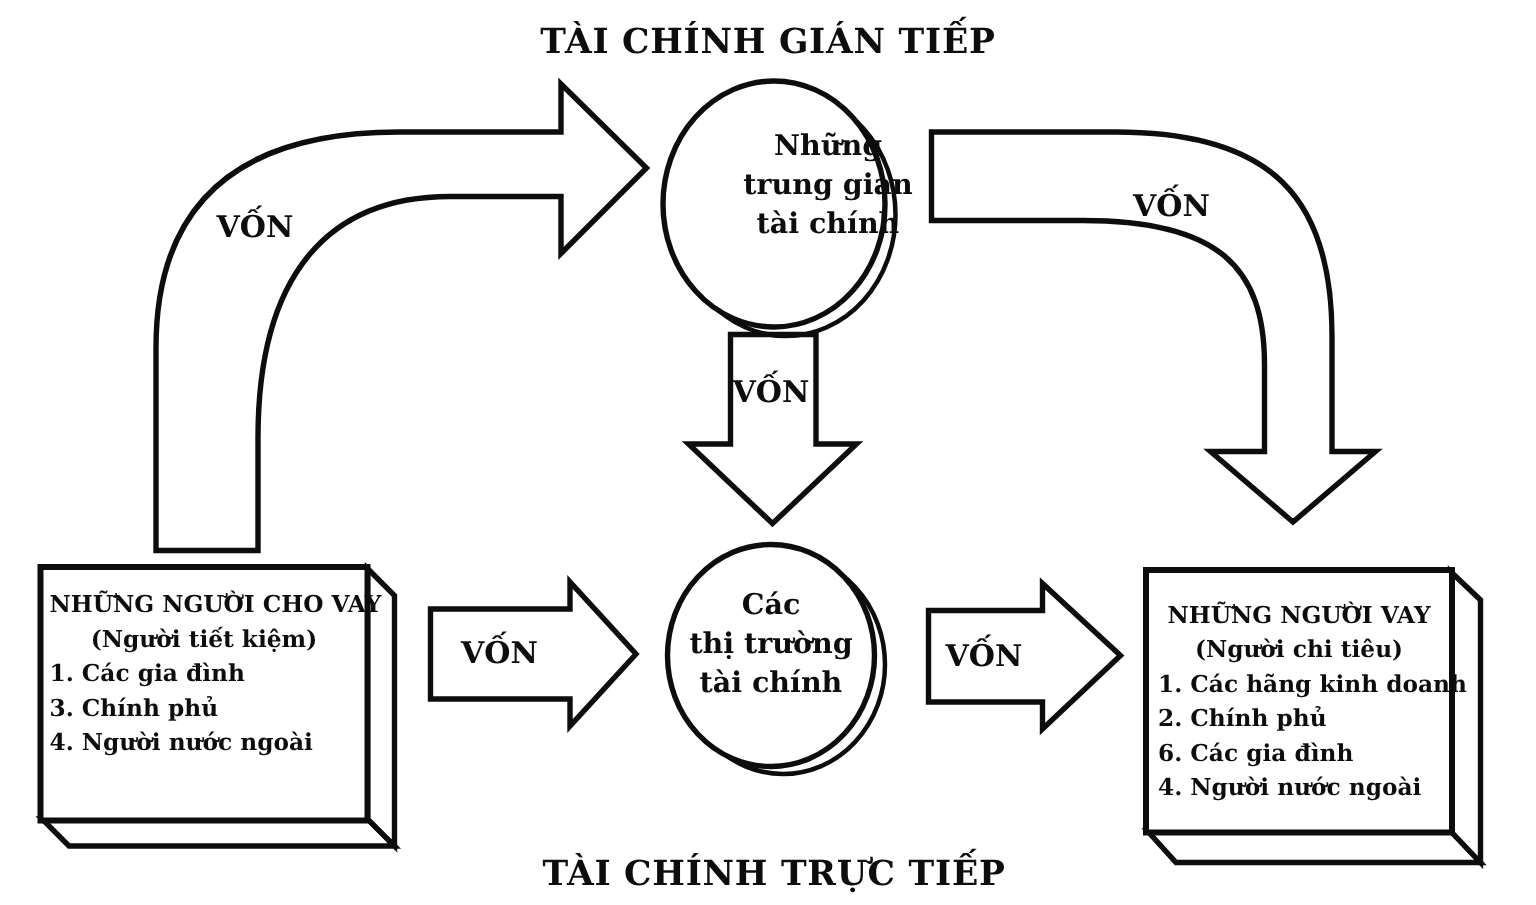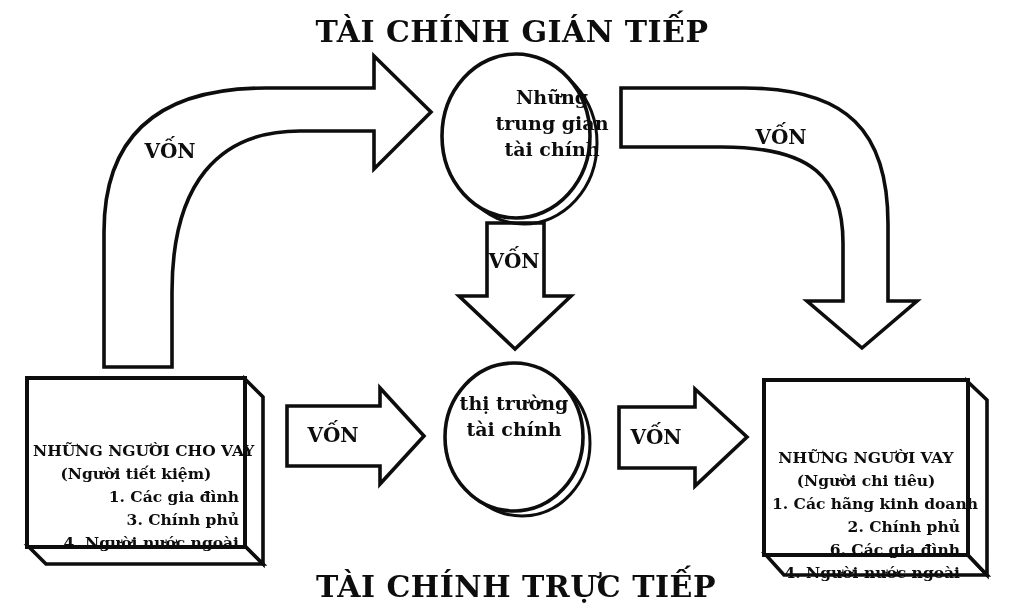--- a/index.html
+++ b/index.html
@@ -23,44 +23,43 @@
     width: 1024px;
     height: 603px;
   }
   .txt {
     position: absolute;
     font-weight: 700;
     color: #0d0d0d;
     white-space: nowrap;
   }
   .big-title {
-    font-size: 30px;
+    font-size: 23px;
     letter-spacing: 0.5px;
     text-align: center;
     transform: translateX(-50%);
   }
   .node-text {
     text-align: center;
     font-size: 19px;
     line-height: 26px;
     transform: translateX(-50%);
   }
   .von-label {
     width: 80px;
     text-align: center;
     font-size: 20px;
     line-height: 26px;
   }
   .box-text {
     font-size: 15.5px;
     line-height: 23px;
-    margin-top: 48px;
   }
   .box-text .ctr { text-align: center; }
-  .box-text .itm { text-align: right; }
+  .box-text .itm { text-align: left; }
 </style>
 </head>
 <body>
 
 <div class="stage">
 
   <svg class="shape-layer" viewBox="0 0 1024 603" xmlns="http://www.w3.org/2000/svg">
     <g stroke="#0d0d0d" stroke-linejoin="miter">
 
       <path fill="#ffffff" stroke-width="3.6" d="M 104,367 L 104,232 C 104,136 158,88 266,88 L 374,88 L 374,56 L 431,112 L 374,169 L 374,131 L 300,131 C 218,131 172,184 172,292 L 172,367 Z"></path>
@@ -93,20 +92,21 @@
 
   <div class="txt big-title" style="left:516px; top:521px;margin-top:48px;">TÀI CHÍNH TRỰC TIẾP</div>
 
   <div class="txt node-text" style="left:516px; top:84px;margin-left:36px;">
     <div>Những</div>
     <div>trung gian</div>
     <div>tài chính</div>
   </div>
 
   <div class="txt node-text" style="left:514px; top:390px;">
+    <div>Các</div>
     <div>thị trường</div>
     <div>tài chính</div>
   </div>
 
   <div class="txt von-label" style="left:130px; top:138px;">VỐN</div>
 
   <div class="txt von-label" style="left:741px; top:124px;">VỐN</div>
 
   <div class="txt von-label" style="left:474px; top:248px;">VỐN</div>
 

